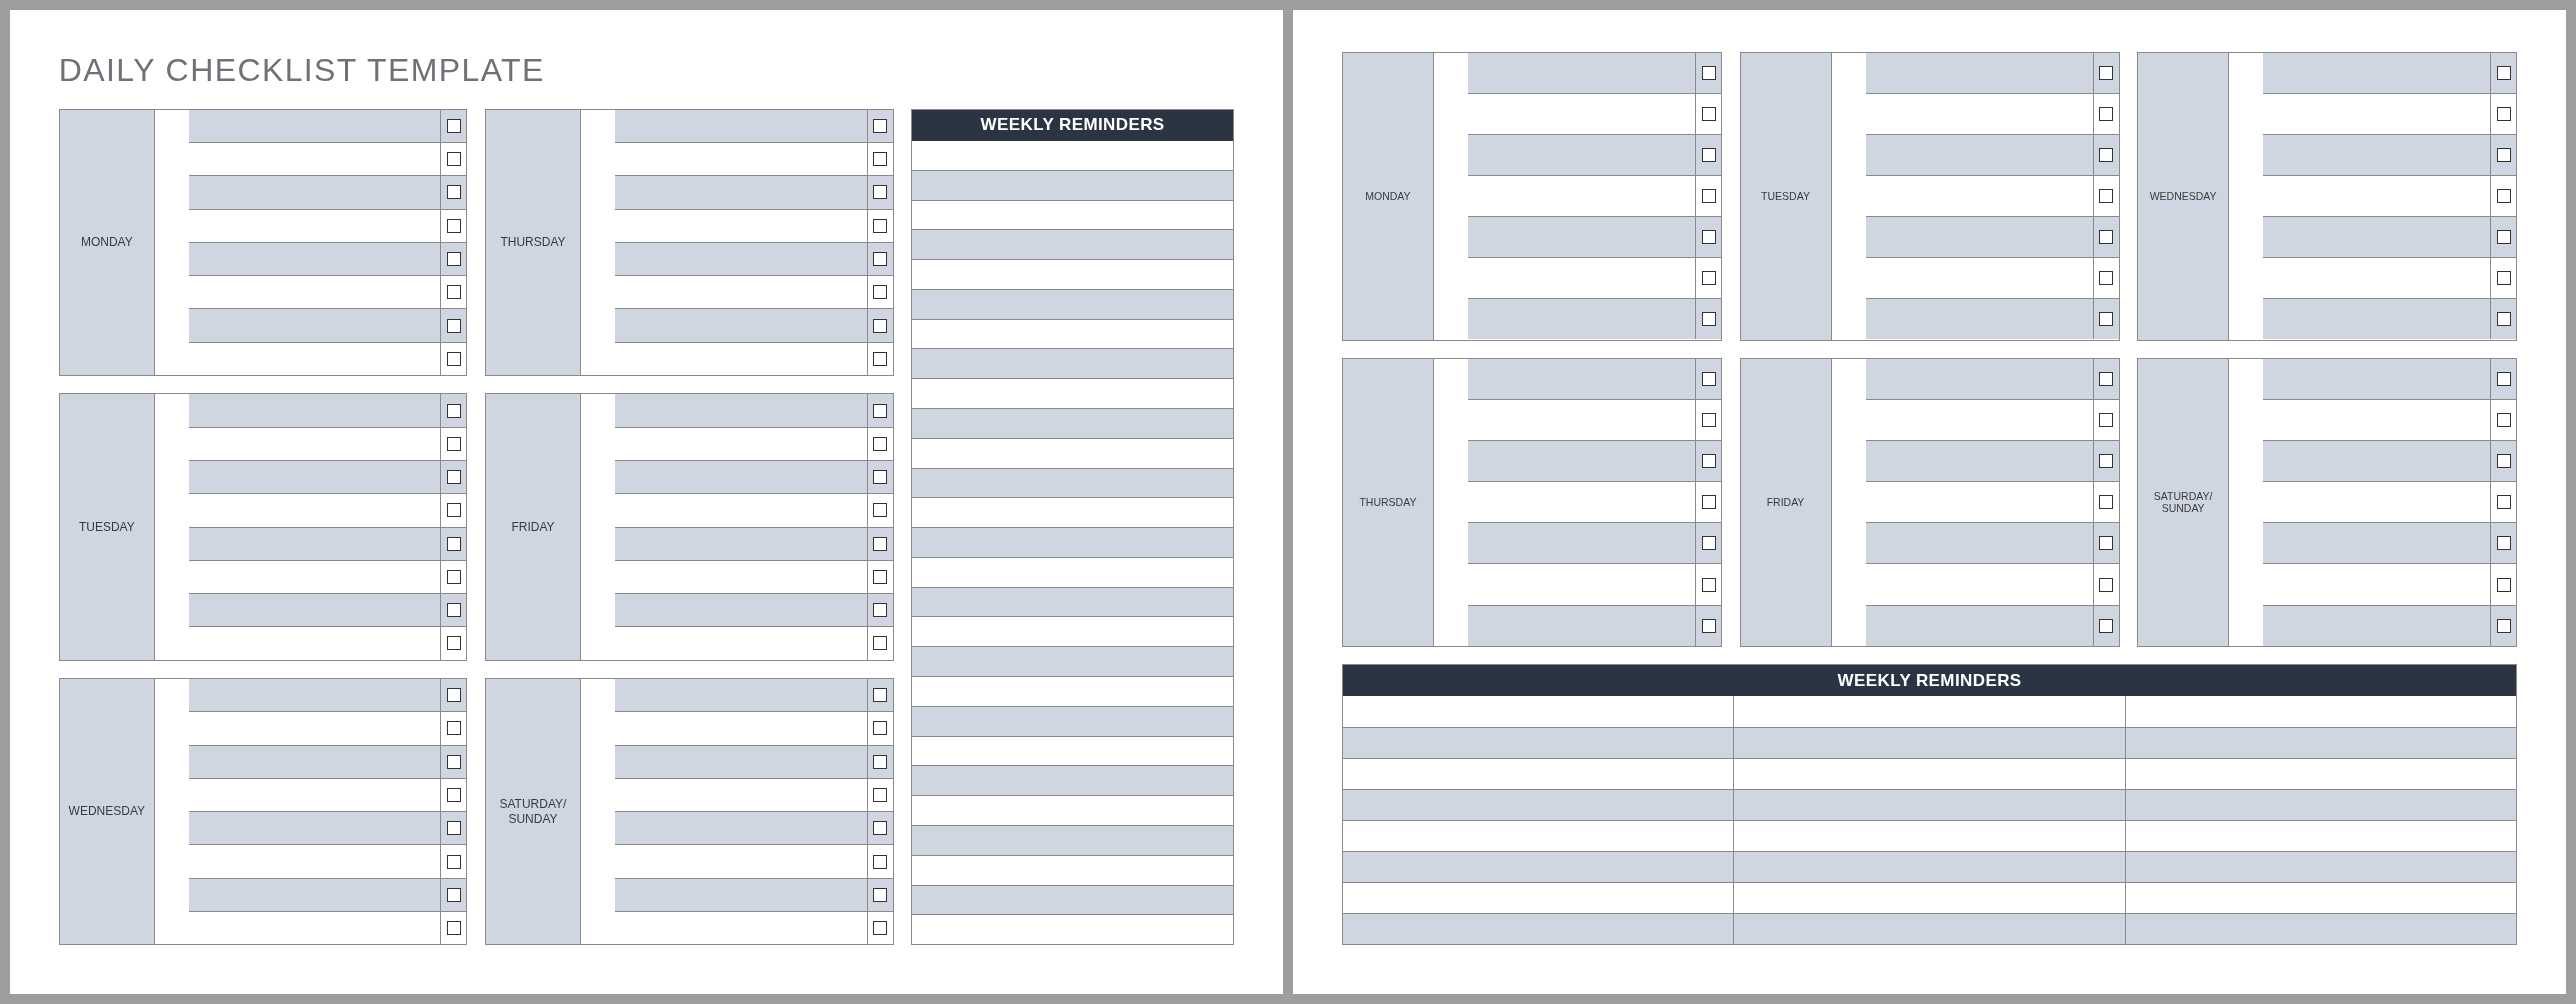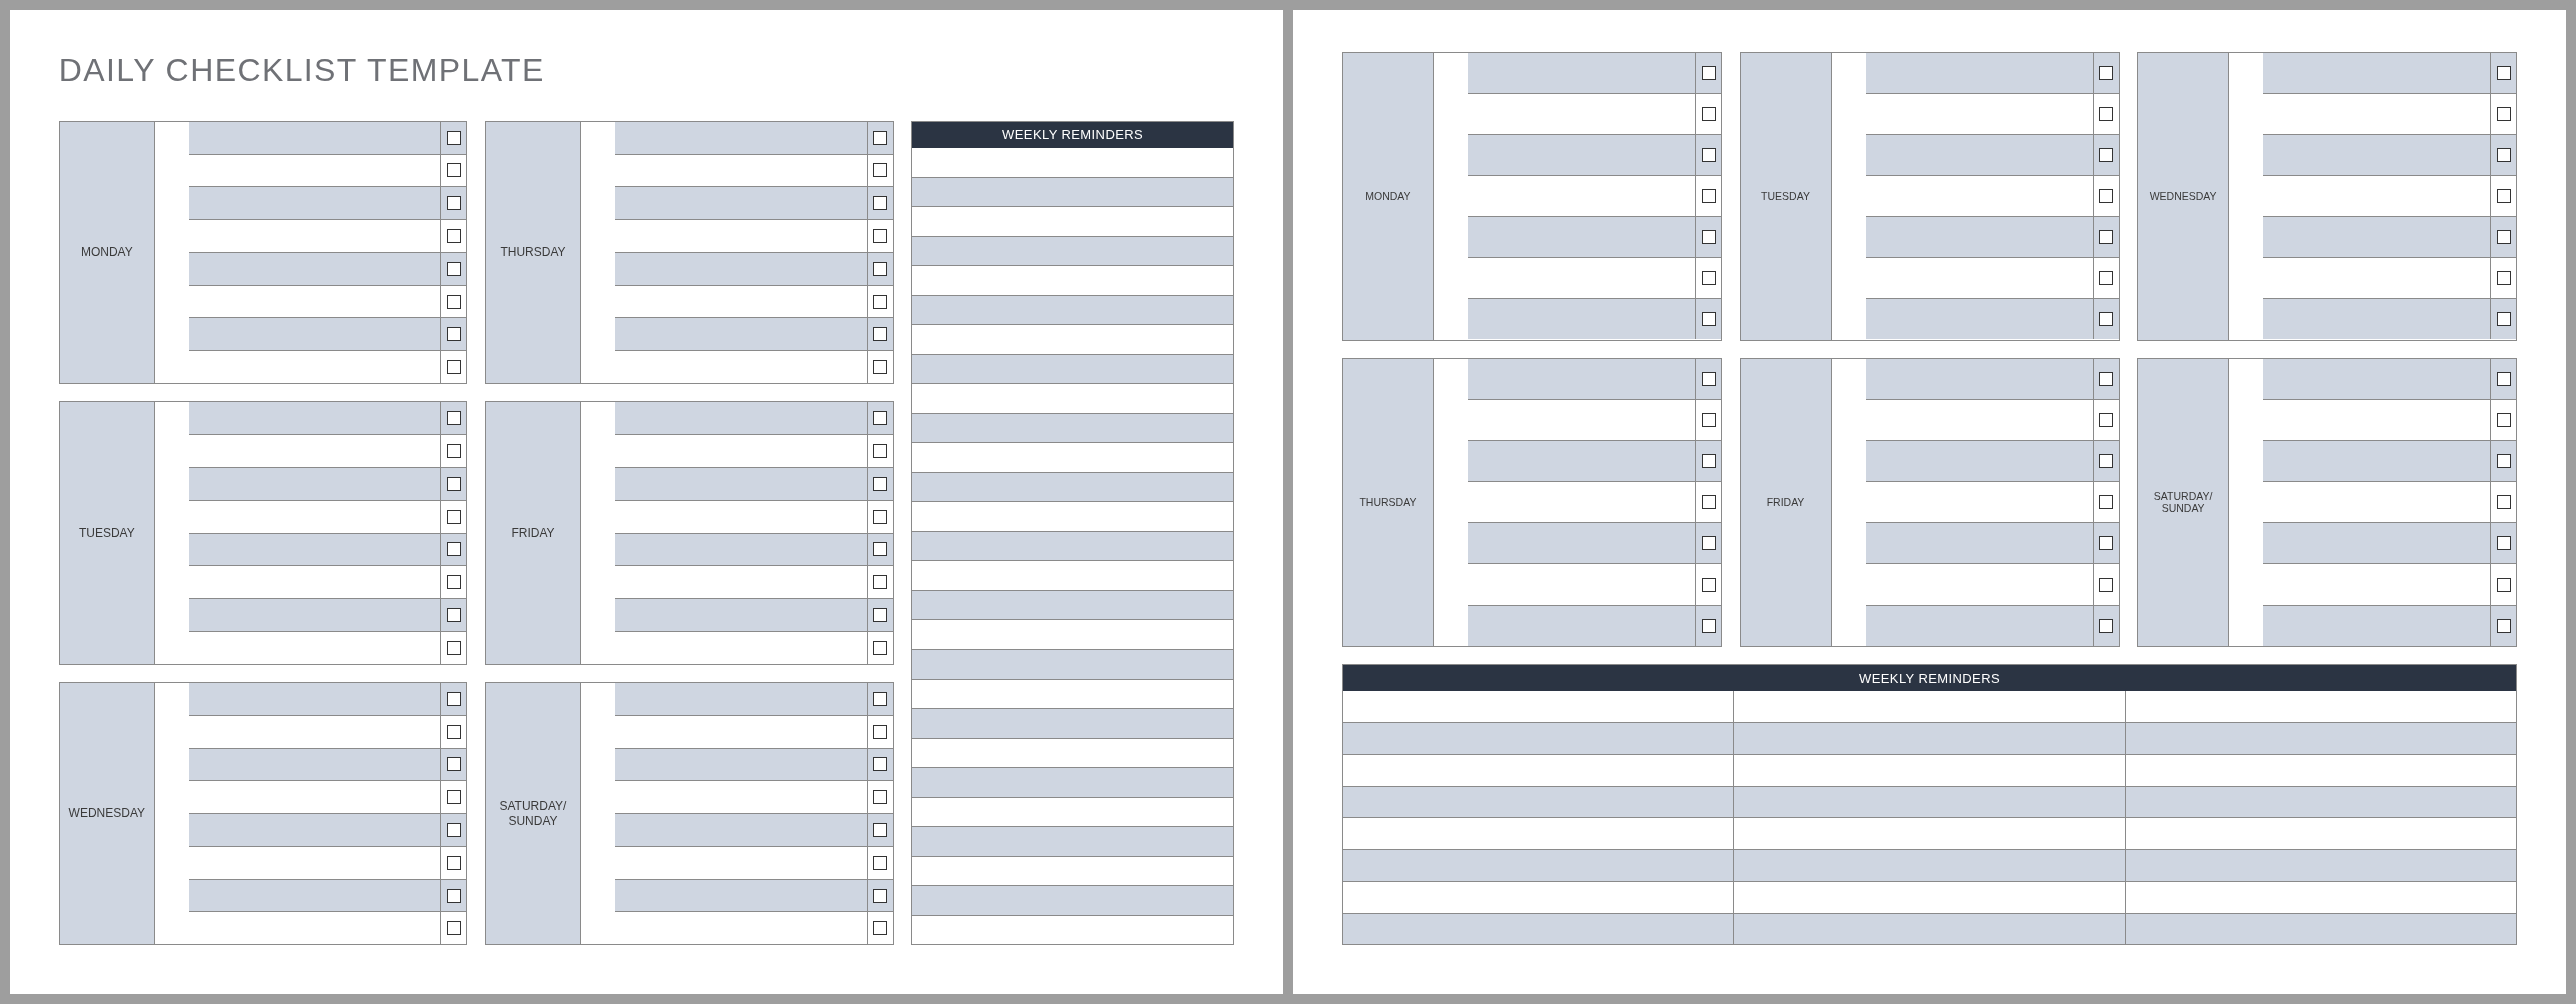--- a/index.html
+++ b/index.html
@@ -18,21 +18,21 @@
     flex: 1;
     padding: 42px 49px 49px 49px;
     display: flex;
     flex-direction: column;
   }
   .title {
     font-size: 32px;
     font-weight: 400;
     color: #6f7176;
     letter-spacing: 1.4px;
-    margin-bottom: 32px;
+    margin-bottom: 20px;
     font-family: "Century Gothic", Arial, sans-serif;
   }
 
   
   .portrait-body {
     display: flex;
     gap: 17.5px;
     flex: 1;
     height: 828px;
   }
@@ -97,22 +97,22 @@
     width: 323px;
     flex-shrink: 0;
     display: flex;
     flex-direction: column;
     border: 0.7px solid #8a8a8a;
   }
   .reminders-header {
     background: #2b3443;
     color: #fff;
     text-align: center;
-    font-size: 13px;
-    font-weight: normal;
+    font-size: 17px;
+    font-weight: bold;
     padding: 5.6px 0;
     letter-spacing: 0.4px;
   }
   .reminders-rows {
     flex: 1;
     display: flex;
     flex-direction: column;
   }
   .rem-row {
     flex: 1;

